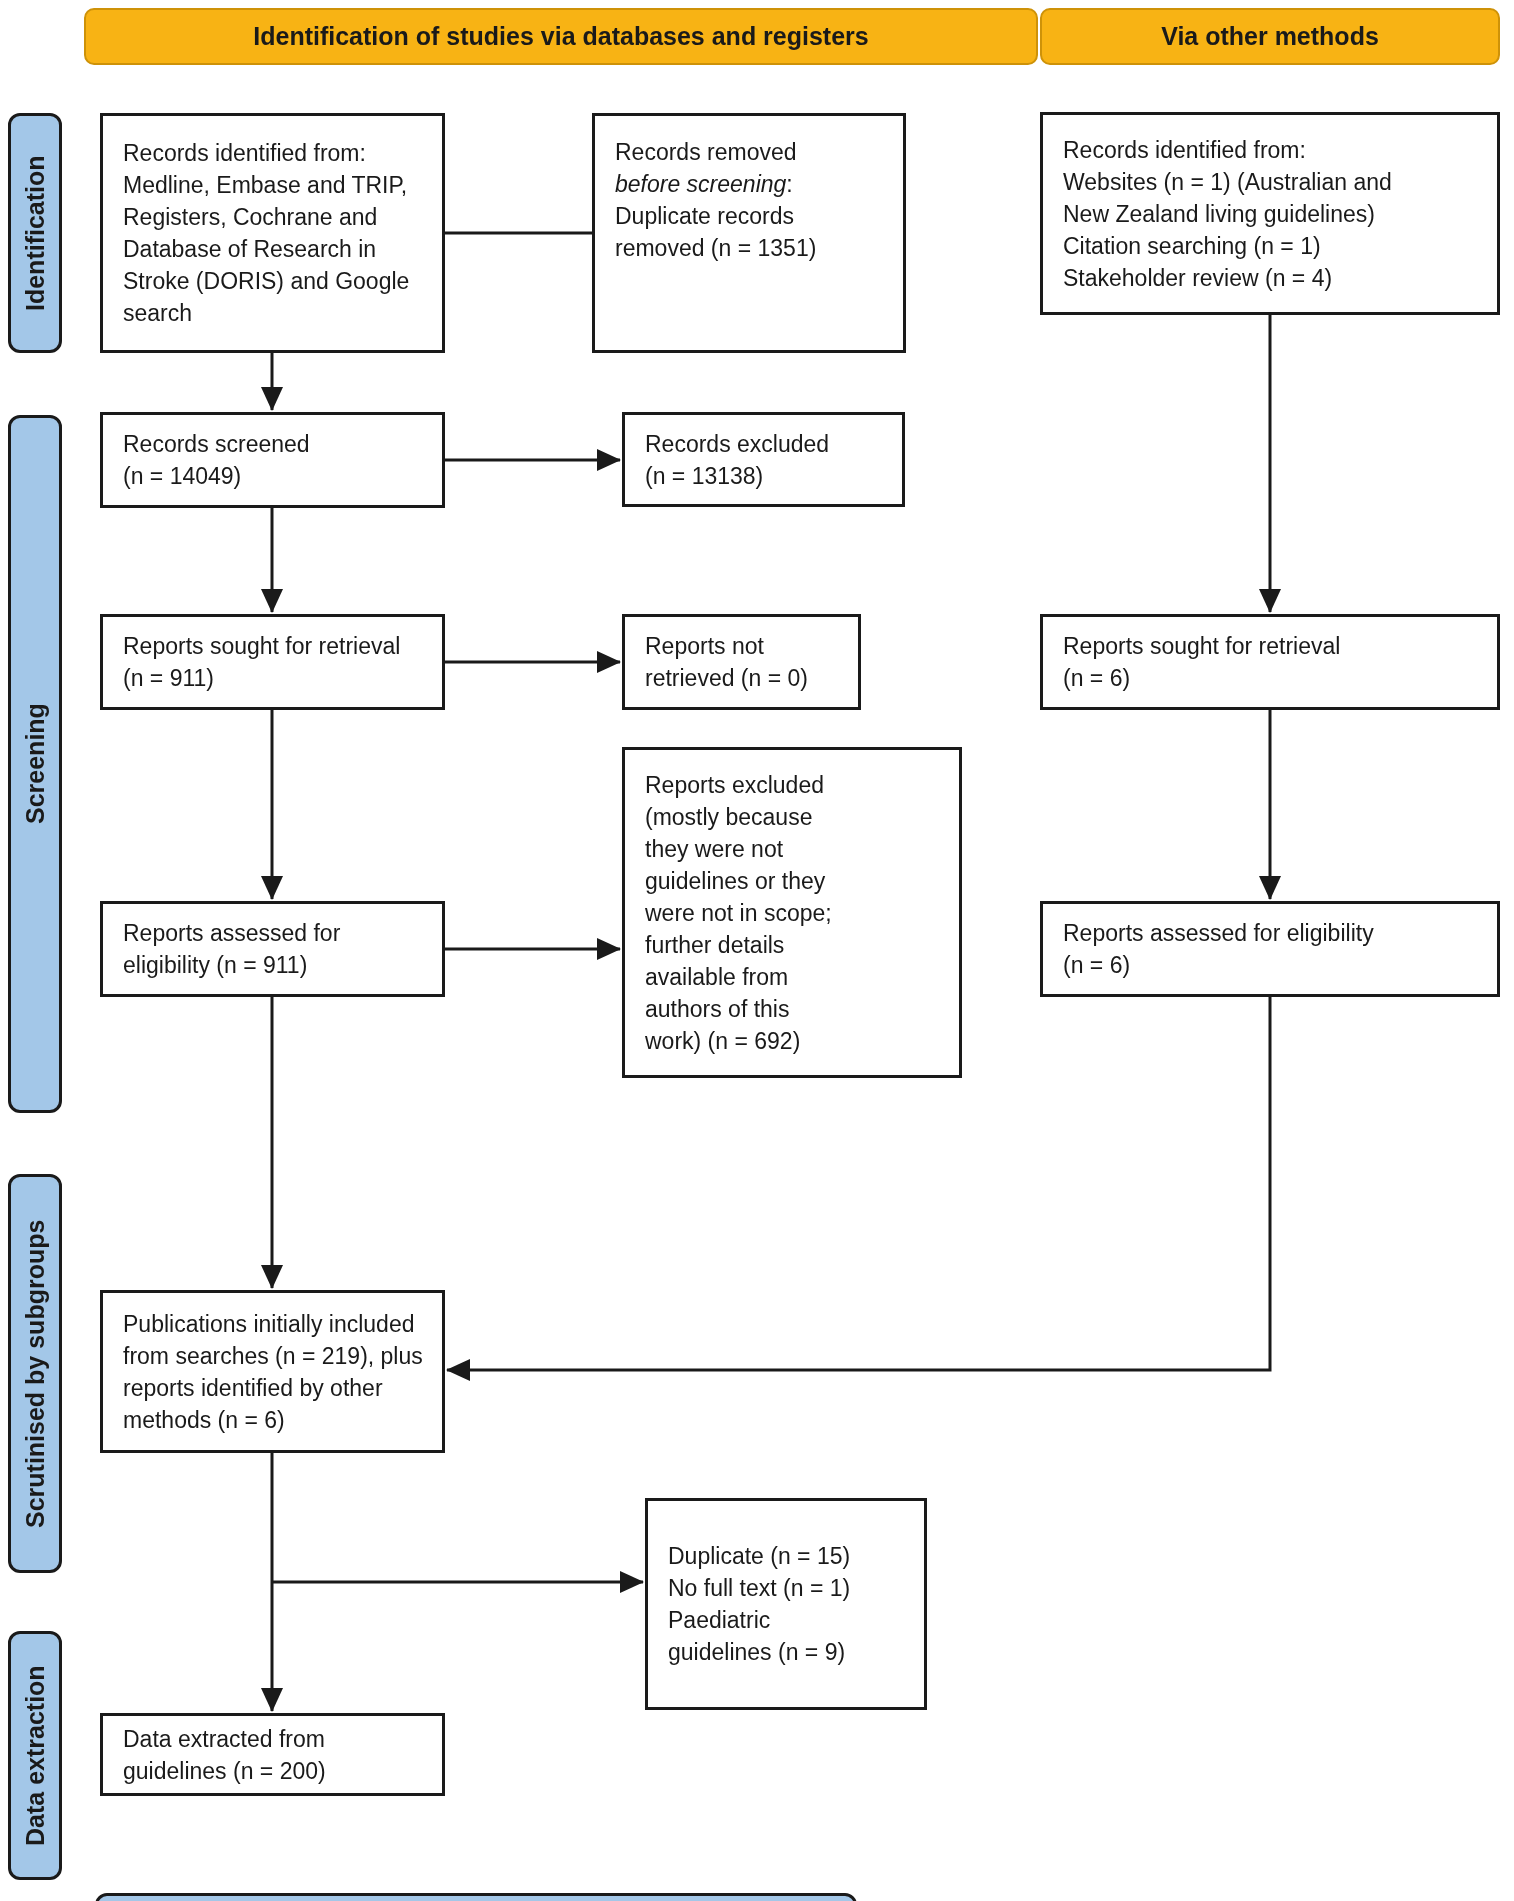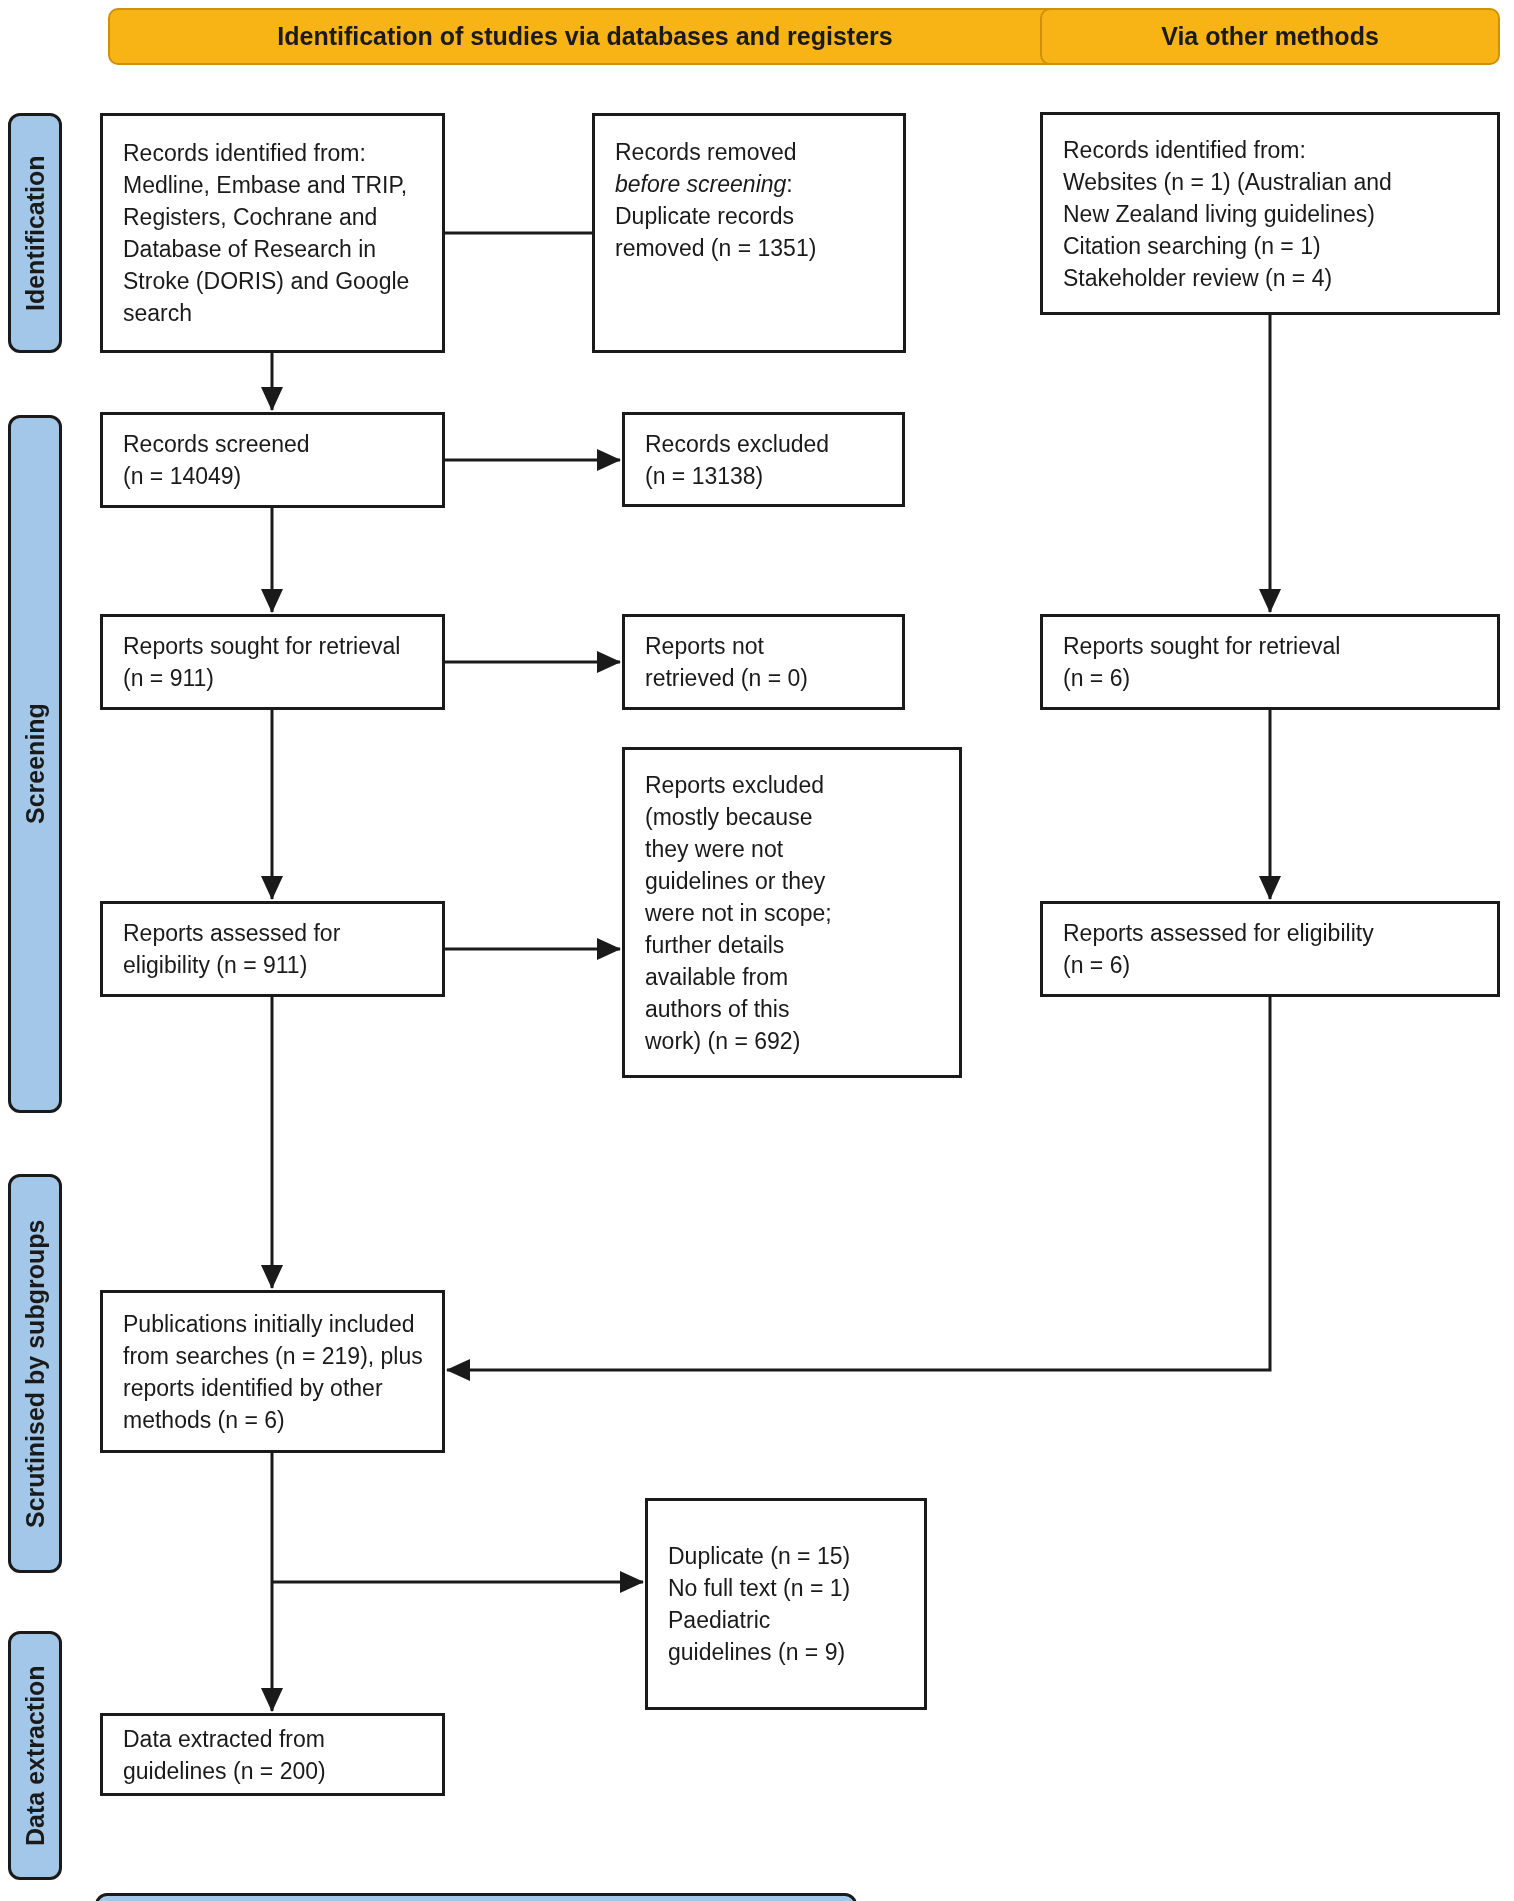--- a/index.html
+++ b/index.html
@@ -86,21 +86,21 @@
     <path d="M272,710 V899" marker-end="url(#ah)"></path>
     <path d="M445,949 H620" marker-end="url(#ah)"></path>
     <path d="M272,997 V1288" marker-end="url(#ah)"></path>
     <path d="M1270,315 V612" marker-end="url(#ah)"></path>
     <path d="M1270,710 V899" marker-end="url(#ah)"></path>
     <path d="M1270,997 V1370 H447" marker-end="url(#ah)"></path>
     <path d="M272,1453 V1711" marker-end="url(#ah)"></path>
     <path d="M272,1582 H643" marker-end="url(#ah)"></path>
   </svg>
 
-  <div class="header" style="left:108px; top:8px; width:954px; height:57px">Identification of studies via databases and registers</div>
+  <div class="header" style="left:84px; top:8px; width:954px; height:57px">Identification of studies via databases and registers</div>
 
   <div class="header" style="left:1040px; top:8px; width:460px; height:57px">Via other methods</div>
 
   <div class="stage" style="left:8px; top:113px; width:54px; height:240px">Identification</div>
 
   <div class="stage" style="left:8px; top:415px; width:54px; height:698px">Screening</div>
 
   <div class="stage" style="left:8px; top:1174px; width:54px; height:399px">Scrutinised by subgroups</div>
 
   <div class="stage" style="left:8px; top:1631px; width:54px; height:249px">Data extraction</div>
@@ -137,21 +137,21 @@
   <div class="box" style="left:622px; top:412px; width:283px; height:95px">
       <div class="line"><span>Records excluded</span></div>
       <div class="line"><span>(n = 13138)</span></div>
     </div>
 
   <div class="box" style="left:100px; top:614px; width:345px; height:96px">
       <div class="line"><span>Reports sought for retrieval</span></div>
       <div class="line"><span>(n = 911)</span></div>
     </div>
 
-  <div class="box" style="left:622px; top:614px; width:283px; height:96px">
+  <div class="box" style="left:622px; top:614px; width:239px; height:96px">
       <div class="line"><span>Reports not</span></div>
       <div class="line"><span>retrieved (n = 0)</span></div>
     </div>
 
   <div class="box" style="left:1040px; top:614px; width:460px; height:96px">
       <div class="line"><span>Reports sought for retrieval</span></div>
       <div class="line"><span>(n = 6)</span></div>
     </div>
 
   <div class="box" style="left:100px; top:901px; width:345px; height:96px">

